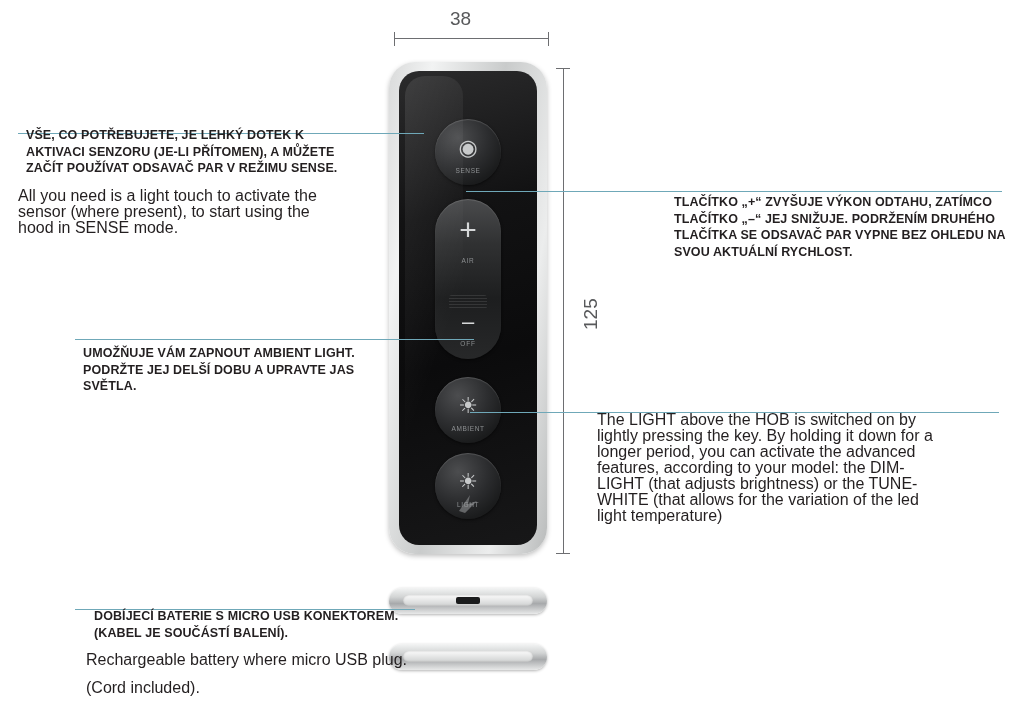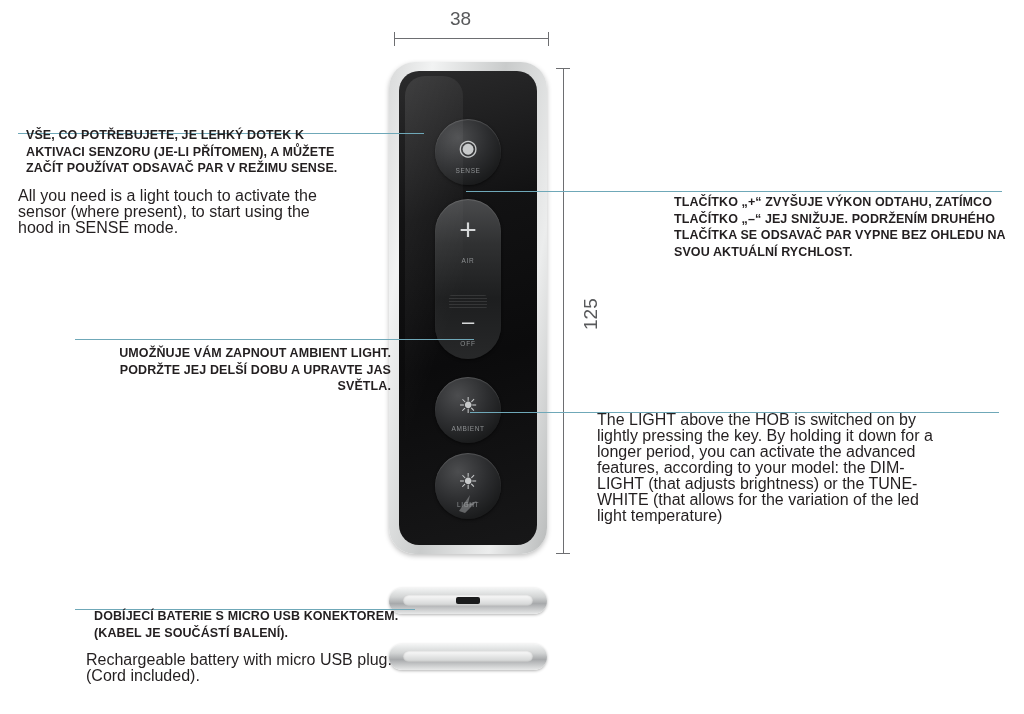--- a/index.html
+++ b/index.html
@@ -288,27 +288,27 @@
 
   <div class="callout" style="left:18px; top:127px; width:330px;">
     <p class="head">VŠE, CO POTŘEBUJETE, JE LEHKÝ DOTEK K AKTIVACI SENZORU (JE-LI PŘÍTOMEN), A MŮŽETE ZAČÍT POUŽÍVAT ODSAVAČ PAR V REŽIMU SENSE.</p>
     <p class="body">All you need is a light touch to activate the sensor (where present), to start using the hood in SENSE mode.</p>
   </div>
 
   <div class="callout" style="left:666px; top:194px; width:362px;">
     <p class="head">TLAČÍTKO „+“ ZVYŠUJE VÝKON ODTAHU, ZATÍMCO TLAČÍTKO „–“ JEJ SNIŽUJE. PODRŽENÍM DRUHÉHO TLAČÍTKA SE ODSAVAČ PAR VYPNE BEZ OHLEDU NA SVOU AKTUÁLNÍ RYCHLOST.</p>
   </div>
 
-  <div class="callout" style="left:75px; top:345px; width:316px;text-align:right;">
+  <div class="callout" style="left:75px; top:345px; width:316px;">
     <p class="head">UMOŽŇUJE VÁM ZAPNOUT AMBIENT LIGHT. PODRŽTE JEJ DELŠÍ DOBU A UPRAVTE JAS SVĚTLA.</p>
   </div>
 
   <div class="callout" style="left:597px; top:412px; width:348px;">
     <p class="body">The LIGHT above the HOB is switched on by lightly pressing the key. By holding it down for a longer period, you can activate the advanced features, according to your model: the DIM-LIGHT (that adjusts brightness) or the TUNE-WHITE (that allows for the variation of the led light temperature)</p>
   </div>
 
   <div class="callout" style="left:86px; top:608px; width:330px;">
     <p class="head">DOBÍJECÍ BATERIE S MICRO USB KONEKTOREM. (KABEL JE SOUČÁSTÍ BALENÍ).</p>
-    <p class="body">Rechargeable battery with micro USB plug.</p>
-    <p class="body" style="margin-top:0;">(Cord included).</p>
+    <p class="body">Rechargeable battery where micro USB plug.</p>
+    <p class="body" style="margin-top:12px;">(Cord included).</p>
   </div>
 
 </div>
 
 </body></html>

